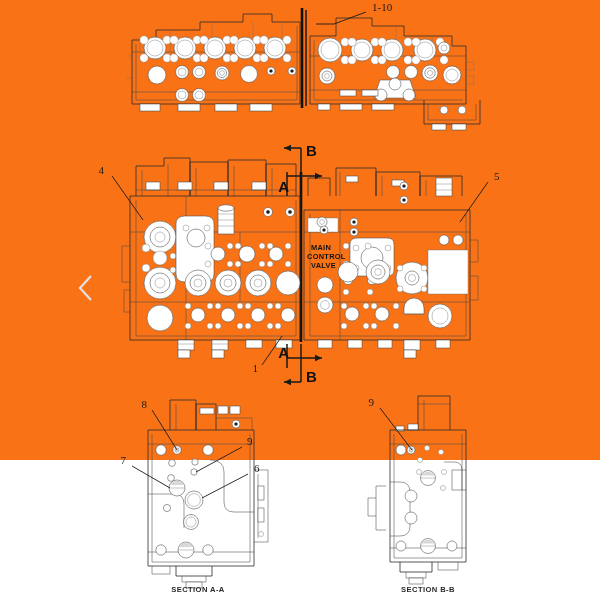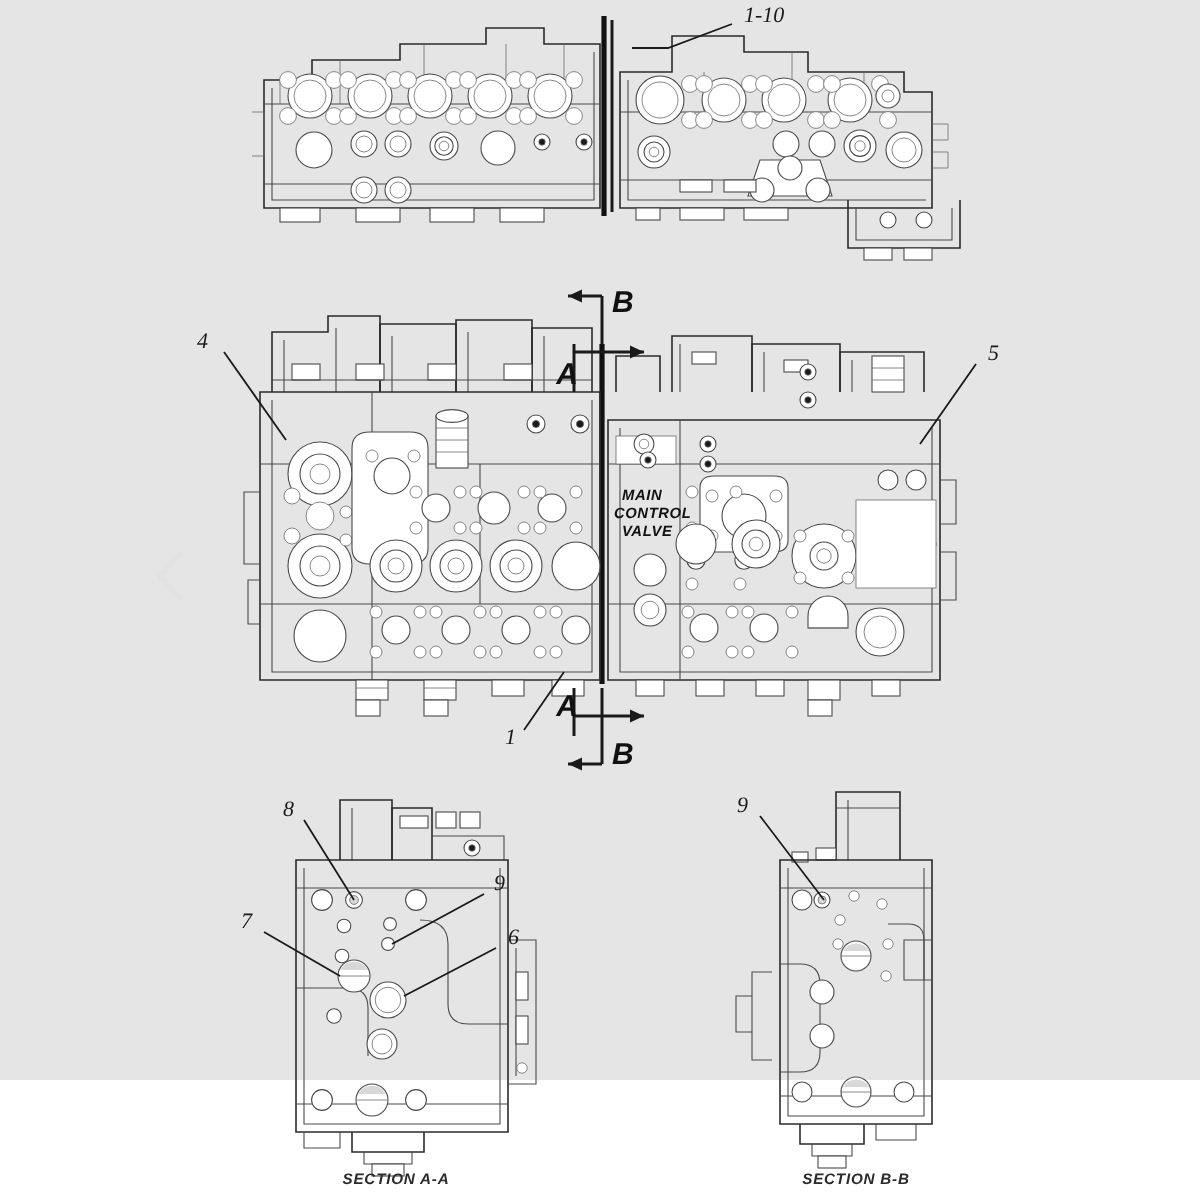--- a/index.html
+++ b/index.html
@@ -10,23 +10,22 @@
   body {
     width: 600px;
     height: 600px;
     overflow: hidden;
     font-family: "Liberation Sans", sans-serif;
     position: relative;
   }
   #stage {
     position: relative;
     width: 600px;
-    height: 540px;
-    background: #e5e5e5;
-    font-style: italic;
+    height: 460px;
+    background: #f97316;
   }
   svg.diagram {
     position: absolute;
     left: 0;
     top: 0;
     width: 600px;
     height: 600px;
     display: block;
   }
   .ln      { stroke: #2b2b2b; stroke-width: 0.8; fill: none; }

